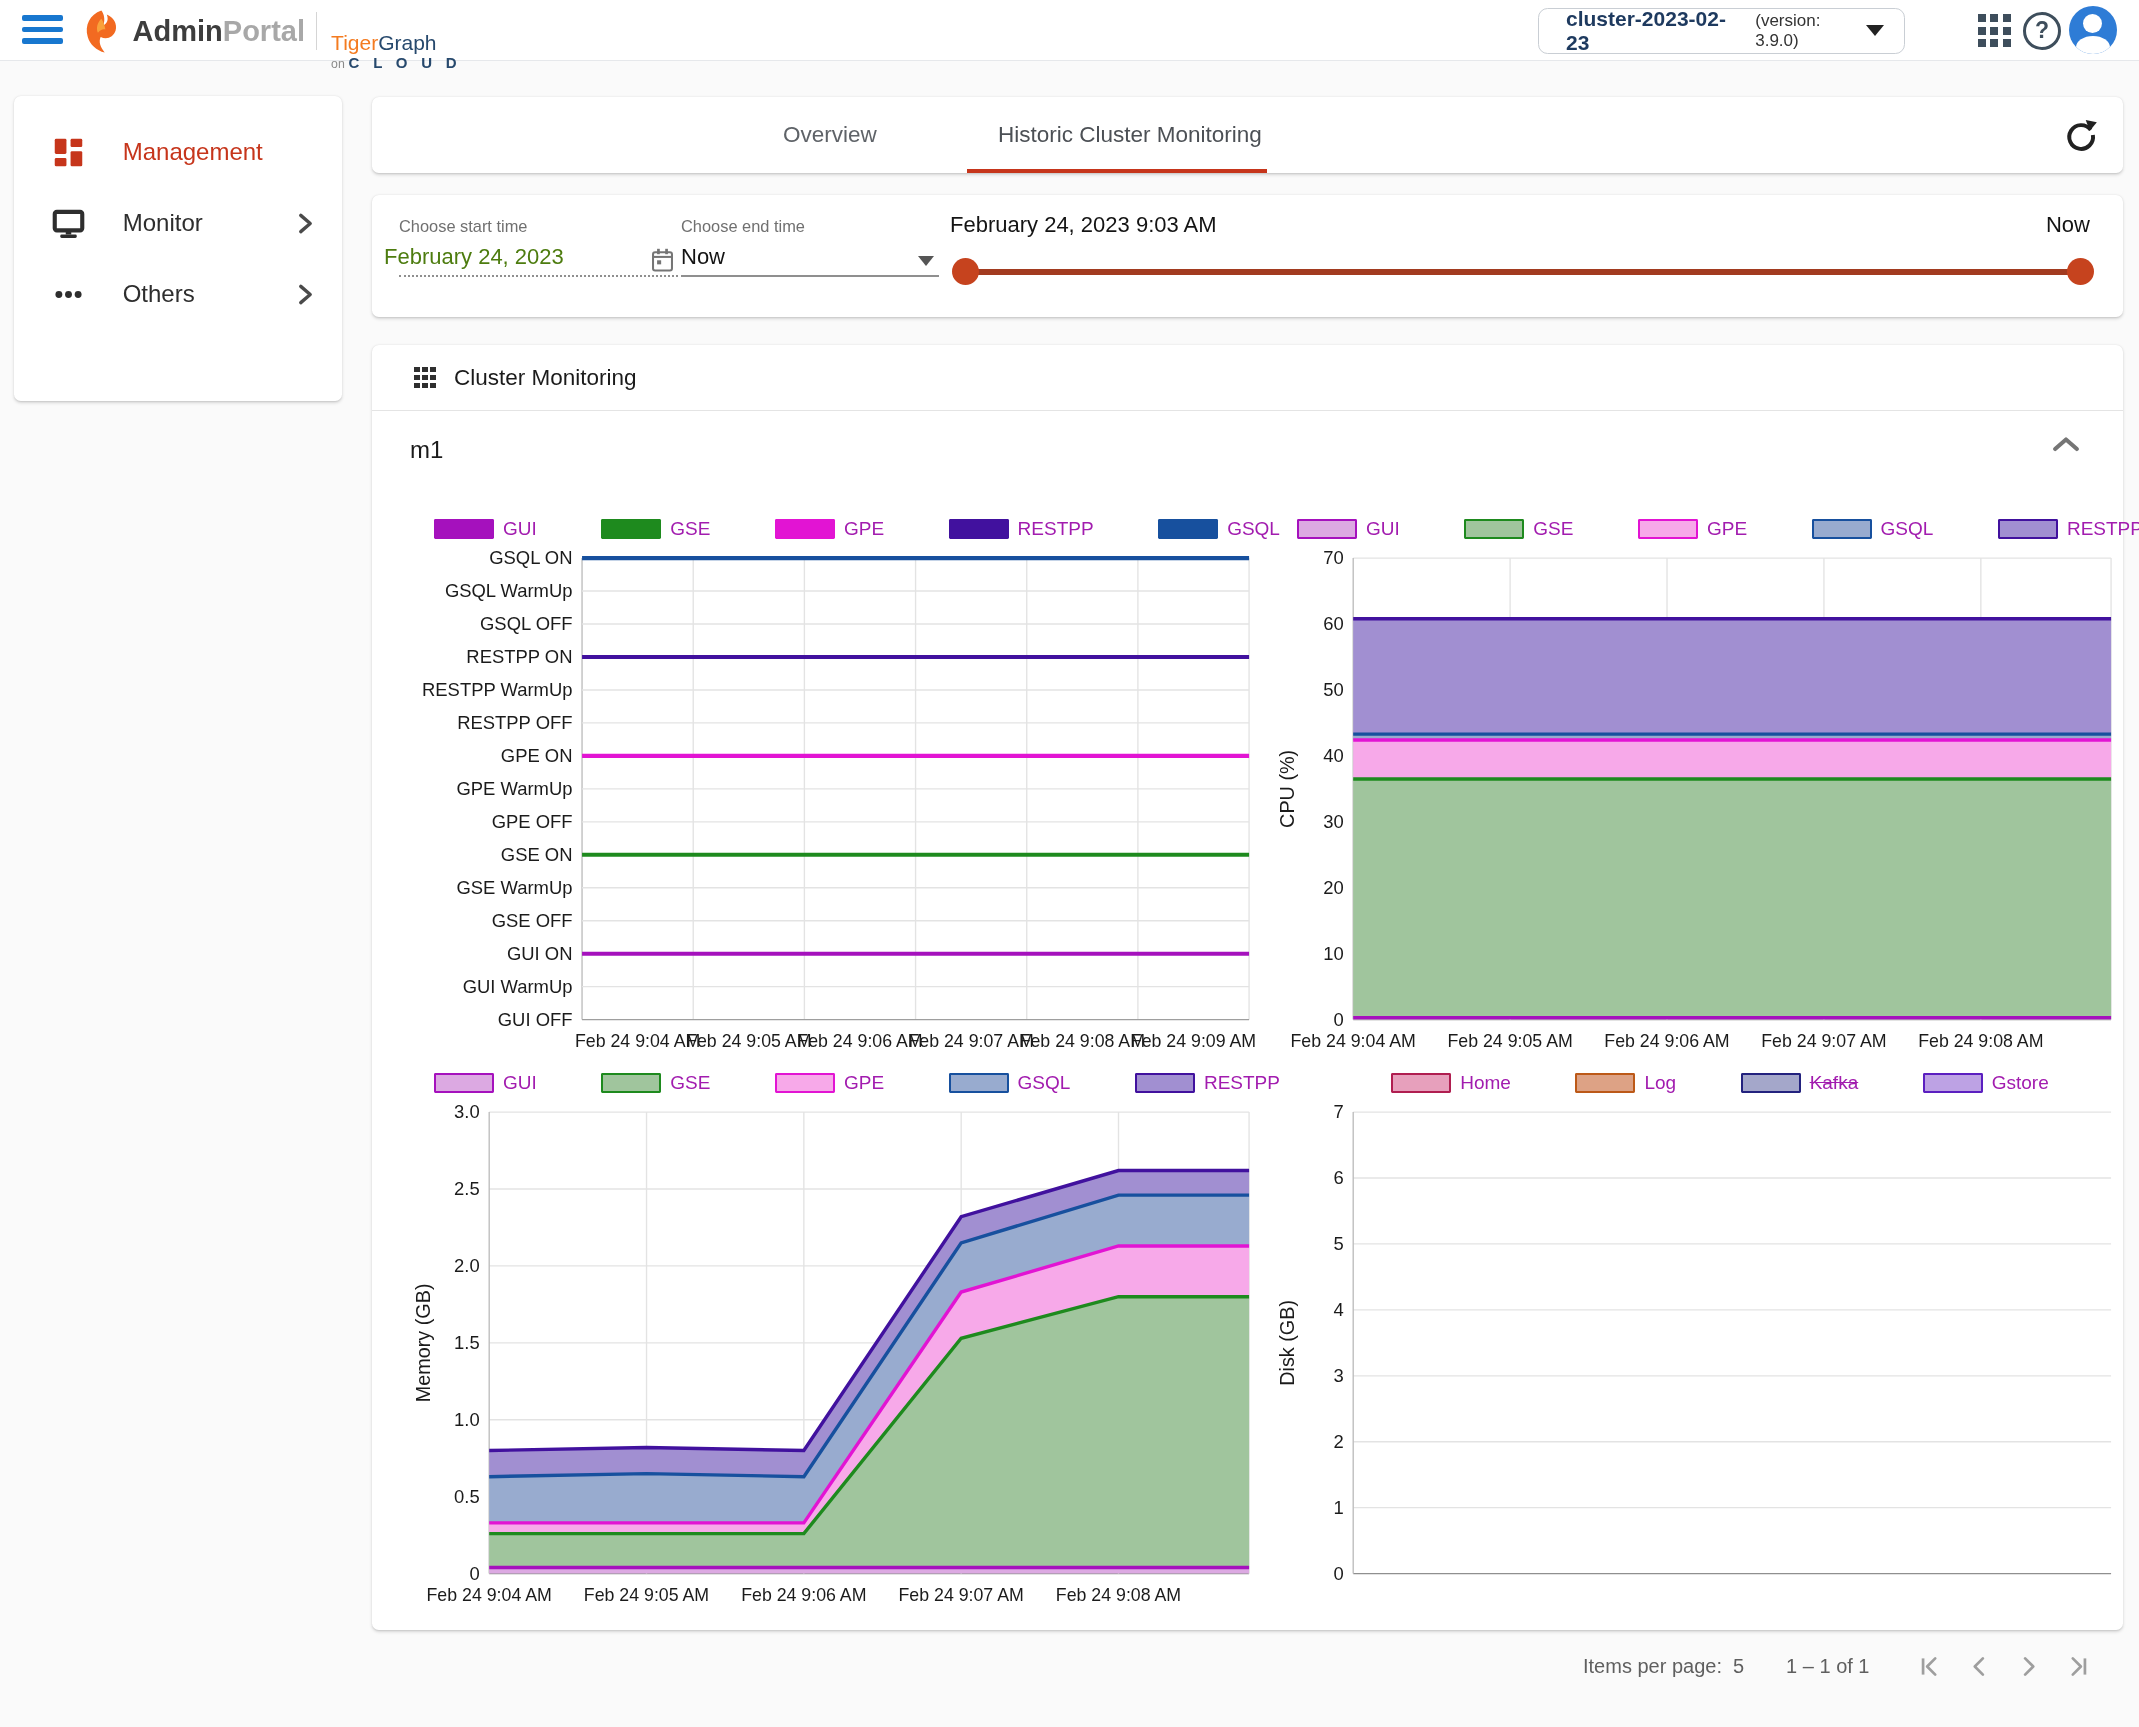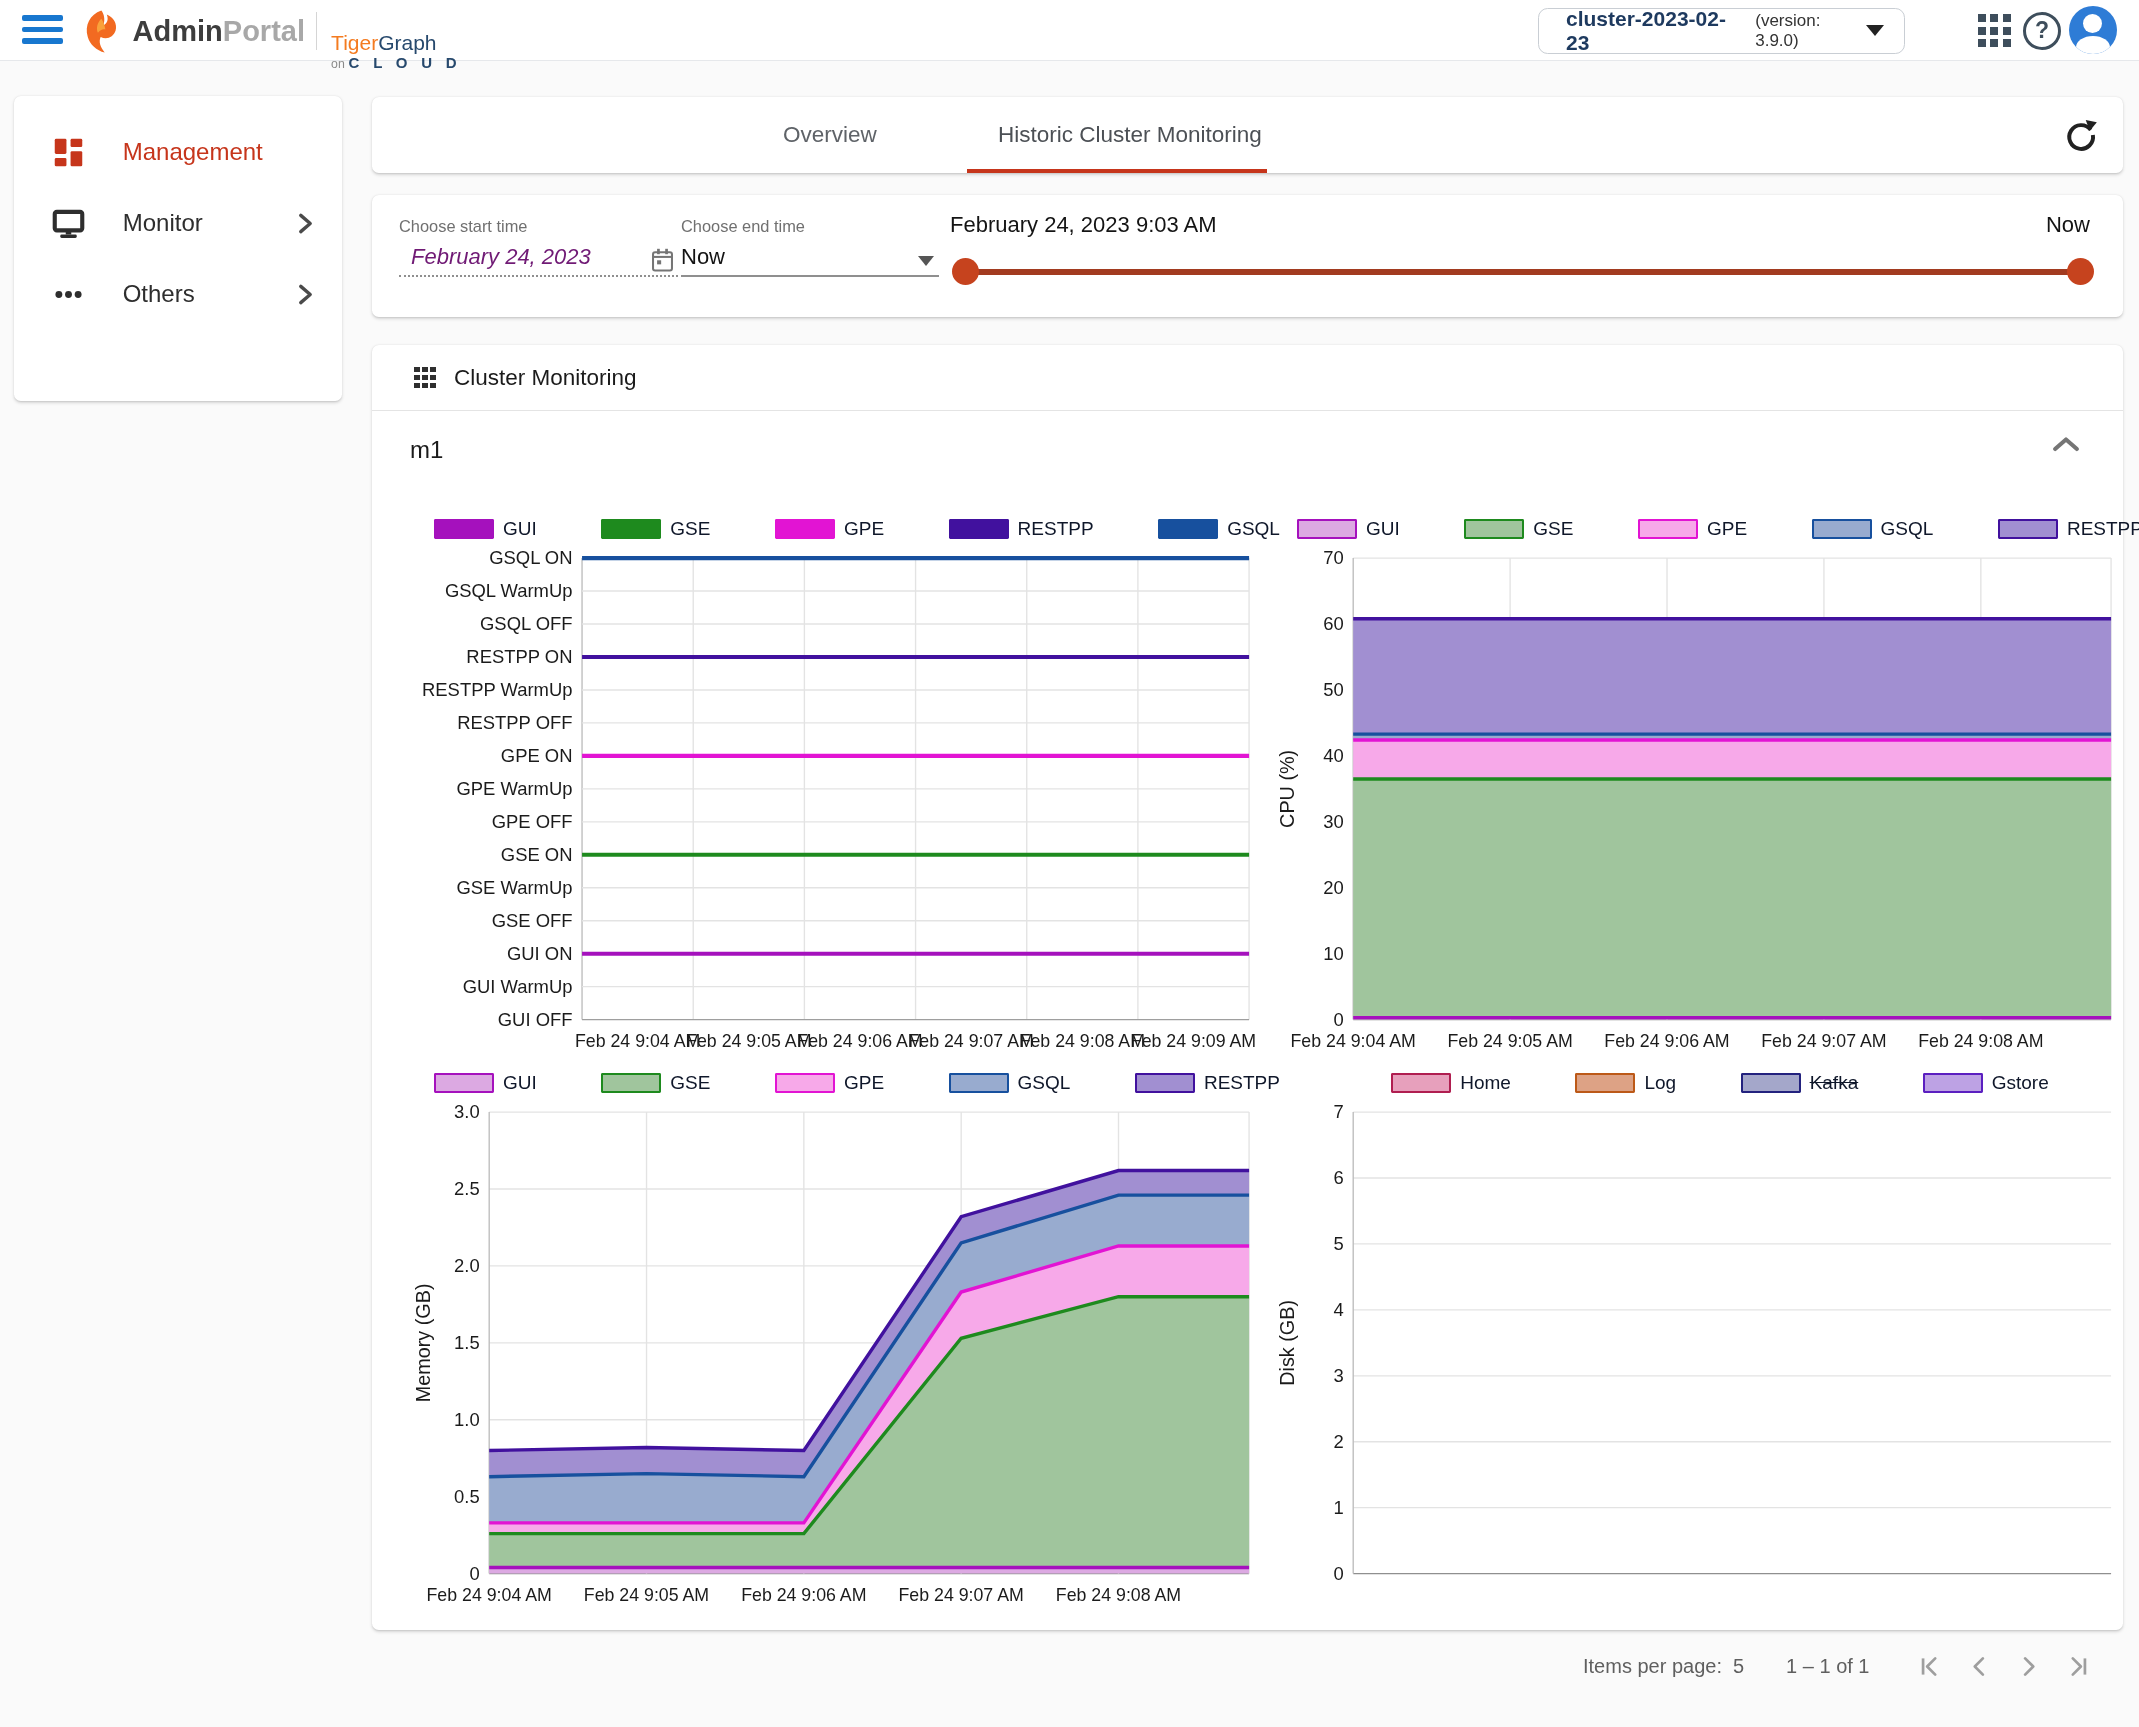--- a/index.html
+++ b/index.html
@@ -66,21 +66,21 @@
   .mon-header { position:relative; height:66px; border-bottom:1.4px solid #e4e4e4; display:flex; align-items:center; padding-left:42px; }
   .mon-grid-icon { width:22px; height:22px; display:grid; grid-template-columns:repeat(3,5.5px); grid-template-rows:repeat(3,5.5px); gap:2.7px; margin-right:18px; }
   .mon-grid-icon div { background:#2f2f2f; }
   .mon-title { font-size:22.5px; color:#1b1b1b; }
   .group-row { position:relative; height:75px; }
   .group-name { position:absolute; left:38px; top:24.6px; font-size:24px; }
   .collapse-btn { position:absolute; right:42px; top:23px; cursor:pointer; }
 
   .chart-cell { position:absolute; width:850px; height:546px; }
   .legend { height:36px; display:flex; align-items:center; justify-content:center; gap:20.5px; }
-  .legend-item { display:flex; align-items:center; gap:9px; font-size:19px; color:#0f172a;padding-left:44px; }
+  .legend-item { display:flex; align-items:center; gap:9px; font-size:19px; color:#a21caf;padding-left:44px; }
   .legend-item .sw { width:60px; height:20.5px; border-radius:1.4px; }
   .legend-item.struck .lbl { text-decoration:line-through; }
   .chart-svg { display:block; }
 
   
   .paginator { position:absolute; left:1583px; top:1647px; height:38px; display:flex; align-items:center; color:#5f5f5f; font-size:20px; }
   .pag-gap-s { width:11px; } .pag-gap-m { width:42px; }
   .pag-btn { width:38px; height:38px; display:flex; align-items:center; justify-content:center; cursor:pointer; }
 </style>
 </head>
@@ -175,21 +175,21 @@
     <div class="refresh-btn">
       <svg width="38" height="38" viewBox="0 0 48 48">
         <path d="M36.2 17.5 A15 15 0 1 0 39 24" fill="none" stroke="#212121" stroke-width="5"></path>
         <polygon points="30,5 44,8 35,19" fill="#212121"></polygon>
       </svg>
     </div>
   </div>
 
   <div class="card time-card">
     <span class="field-label" style="left:27px; top:22px;">Choose start time</span>
-    <span class="field-value" style="left:39px; top:49px; color:#701a75;font-style:italic;">February 24, 2023</span>
+    <span class="field-value" style="left:12px; top:49px; color:#4d7c0f;">February 24, 2023</span>
     <span class="cal-icon">
       <svg width="23" height="24.6" viewBox="0 0 34 36">
           <rect x="3" y="6" width="28" height="27" rx="3" fill="none" stroke="#757575" stroke-width="3"></rect>
           <line x1="3" y1="13" x2="31" y2="13" stroke="#757575" stroke-width="3"></line>
           <rect x="9" y="1" width="4" height="8" fill="#757575"></rect>
           <rect x="21" y="1" width="4" height="8" fill="#757575"></rect>
           <rect x="9" y="18" width="6" height="6" fill="#757575"></rect>
         </svg>
     </span>
     <span class="start-underline"></span>

